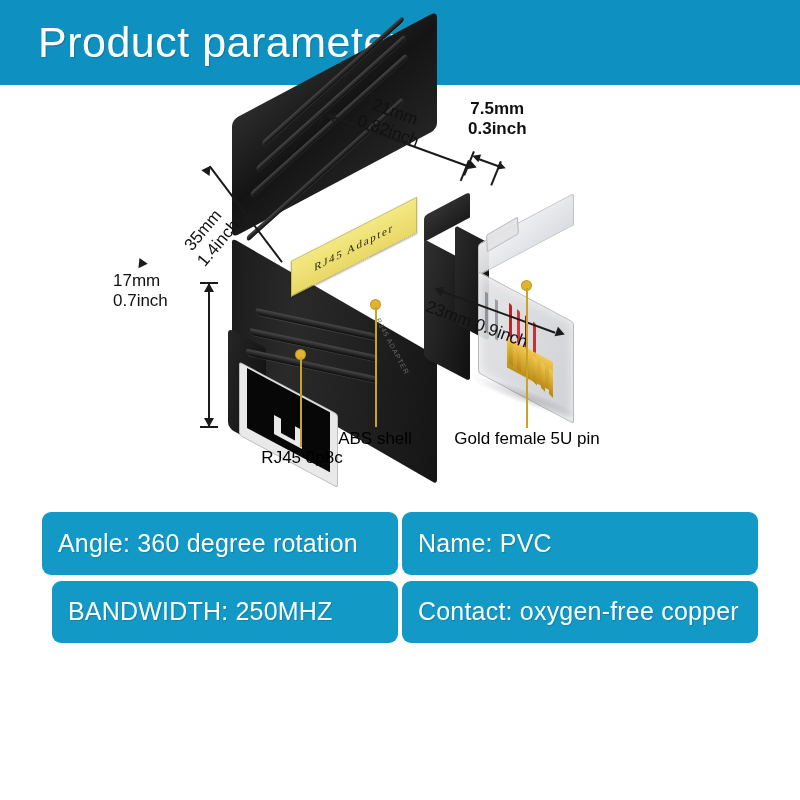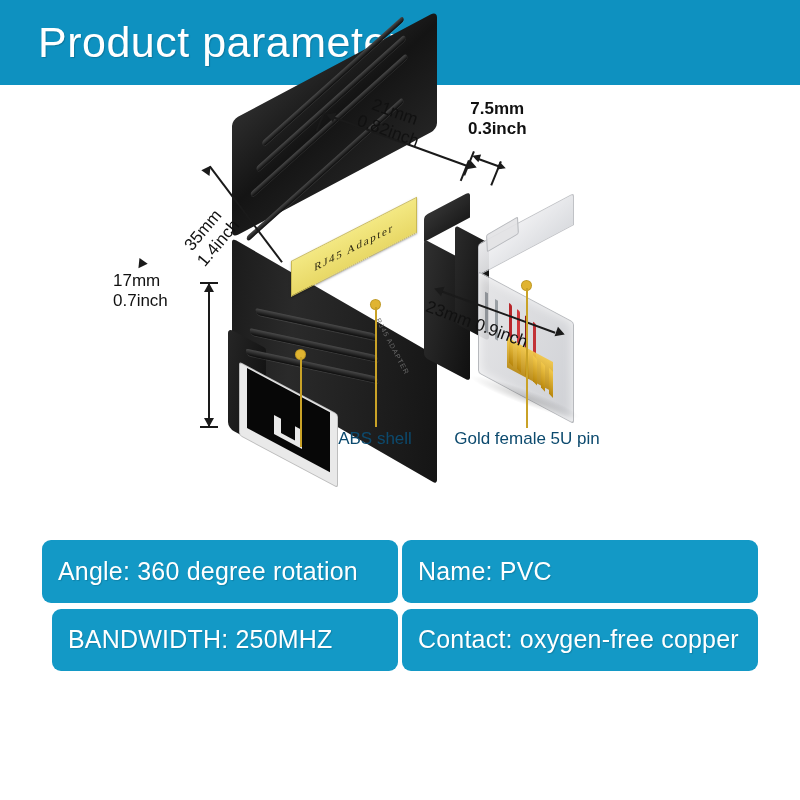--- a/index.html
+++ b/index.html
@@ -202,27 +202,27 @@
 
   
   .callout-line{position:absolute;width:1.6px;background:#c9a227;}
   .callout-dot{
     position:absolute;width:9px;height:9px;border-radius:50%;
     background:#e0b431;box-shadow:0 0 0 1px #c09a25;
   }
   .callout-text{
     position:absolute;
     font-family:"Liberation Sans", sans-serif;
-    font-size:17px;line-height:21px;color:#0c4a6e;
+    font-size:17px;line-height:21px;color:#000000;
     text-align:center;white-space:nowrap;
   }
 
   
   .specs{
-    position:absolute;left:42px;top:540px;width:716px;height:200px;
+    position:absolute;left:42px;top:512px;width:716px;height:200px;
     display:grid;
     grid-template-columns:356px 356px;
     grid-template-rows:1fr 1fr 1fr;
     column-gap:4px;row-gap:6px;
   }
   .spec-box{
     background:#1399c6;
     border-radius:9px;
     display:flex;align-items:center;
     padding:0 16px;
@@ -355,20 +355,21 @@
       <div class="arrow" style="left:556px;top:243px;border-top:5px solid transparent;border-bottom:5px solid transparent;border-left:9px solid #1a1a1a;transform:rotate(20deg);"></div>
       <div class="dimtext" style="left:430px;top:212px;transform:rotate(20deg);transform-origin:left top;">
         <div>23mm 0.9inch</div>
       </div>
     </div>
 
     <div>
       <div class="callout-dot" style="left:296px;top:265px;"></div>
       <div class="callout-line" style="left:300px;top:272px;height:90px;"></div>
       <div class="callout-text" style="left:207px;top:362px;width:190px;">
+        <div>RJ45 8p8c</div>
       </div>
     </div>
 
     <div>
       <div class="callout-dot" style="left:371px;top:215px;"></div>
       <div class="callout-line" style="left:375px;top:222px;height:120px;"></div>
       <div class="callout-text" style="left:315px;top:343px;width:120px;">
         <div>ABS shell</div>
       </div>
     </div>

